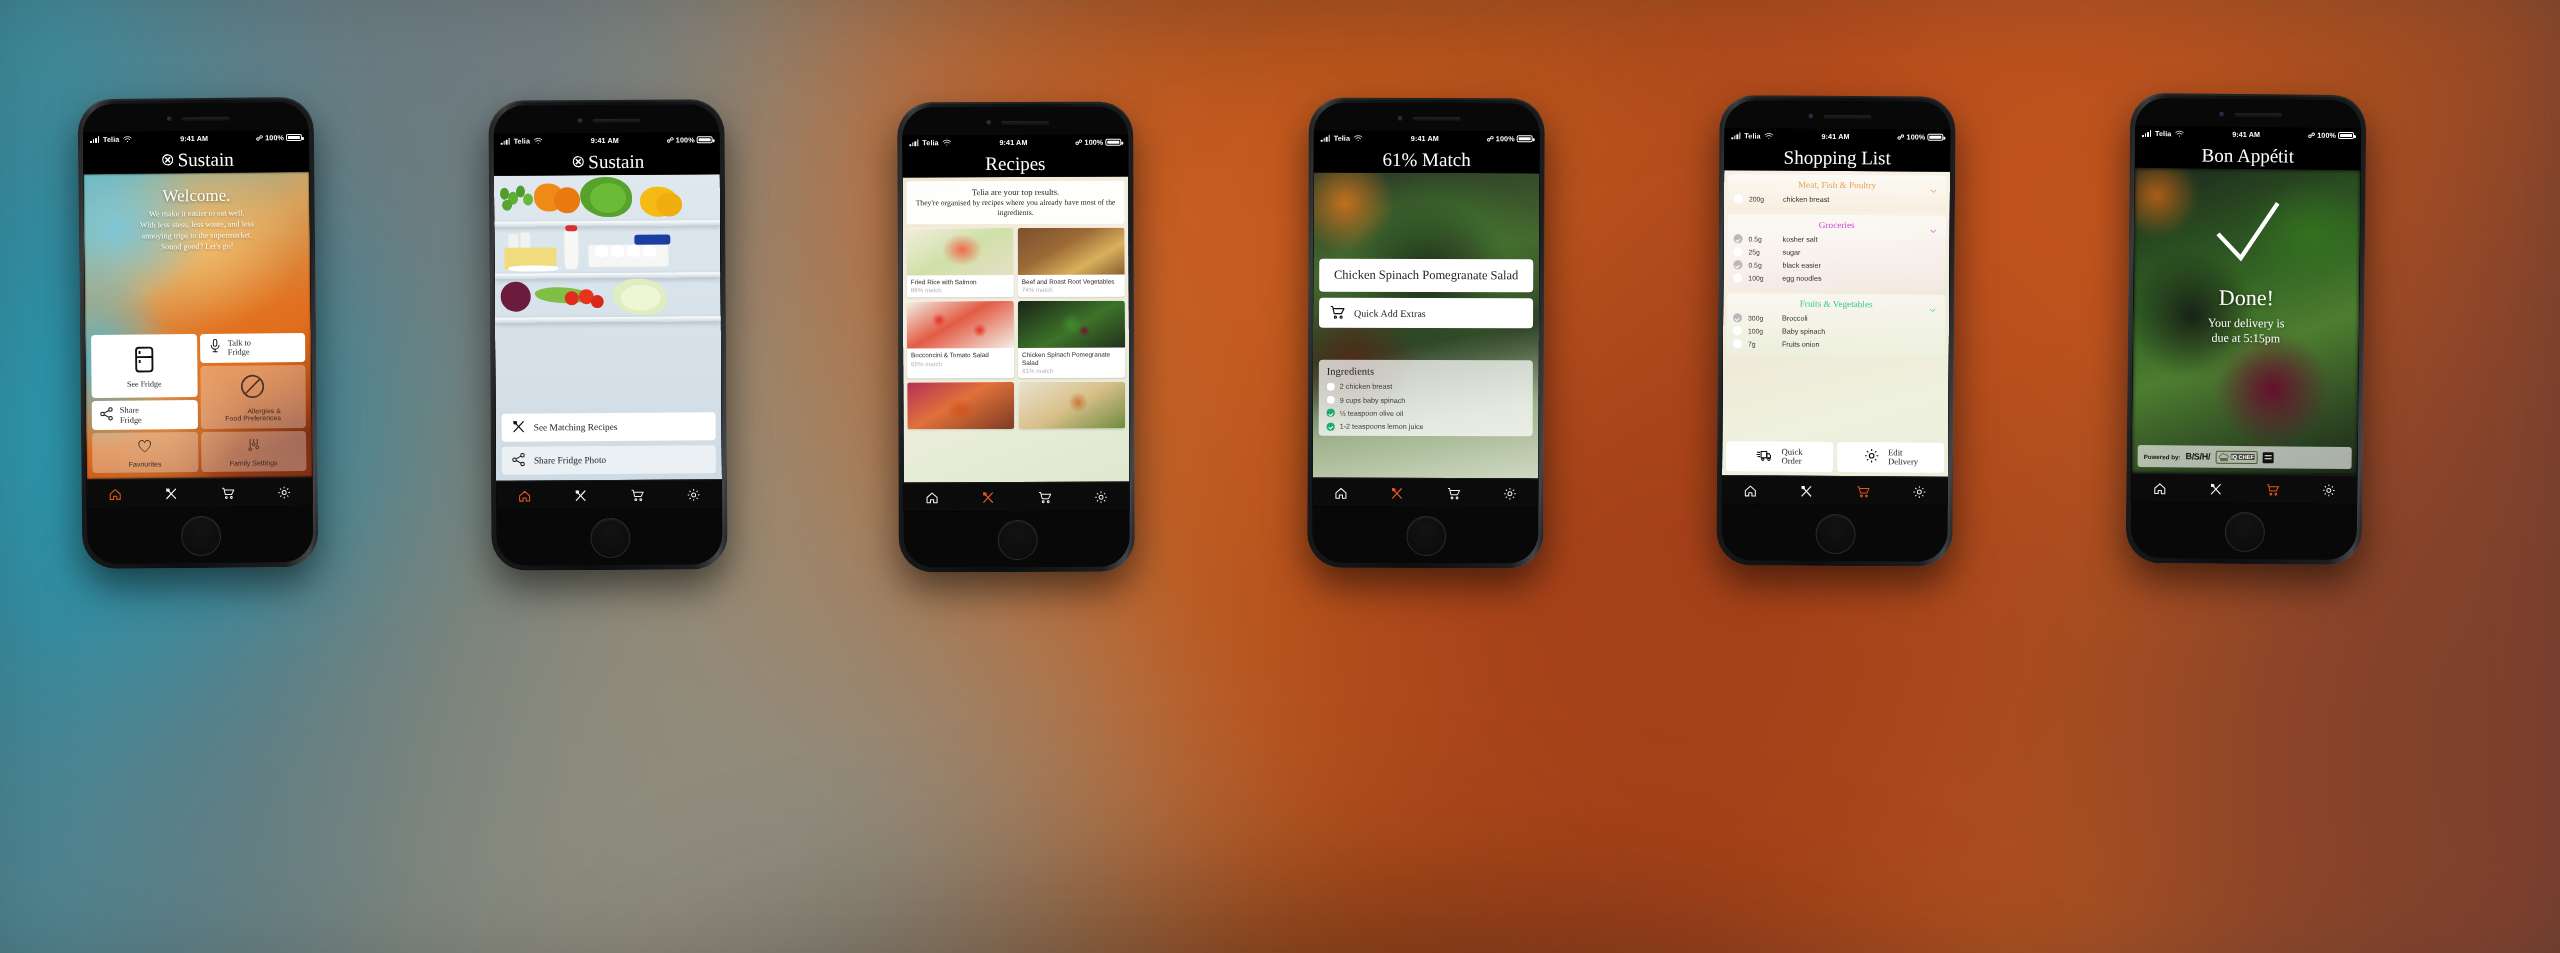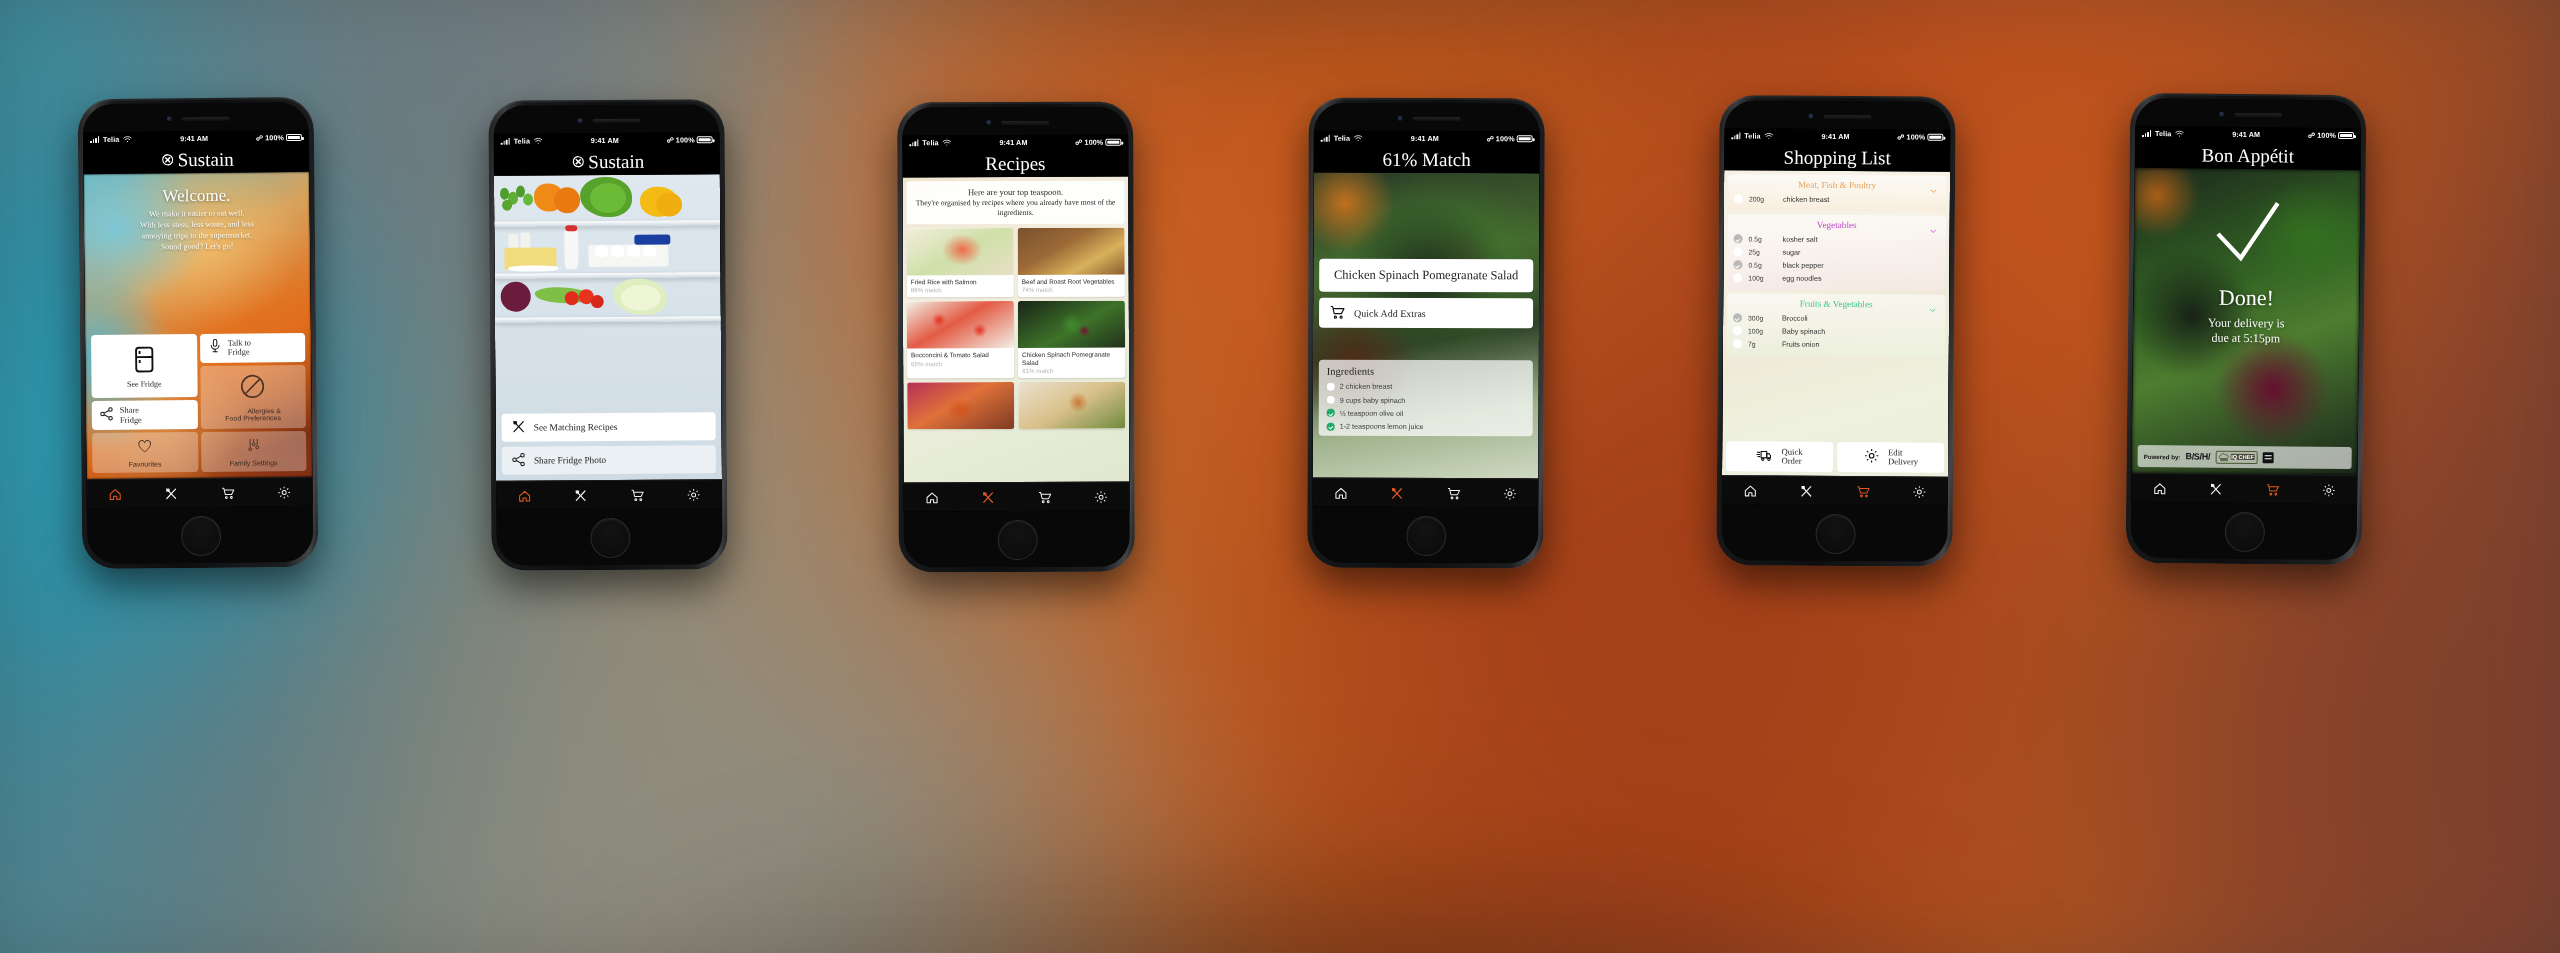--- a/index.html
+++ b/index.html
@@ -564,21 +564,21 @@
               </span>
     </div>
   </div>
         <div class="navbar">
 
     <span>Recipes</span>
   </div>
         <div class="appbody">
     <div class="s3">
       <div class="s3-banner">
-        <div class="b1">Here are your top teaspoon.</div>
+        <div class="b1">Telia are your top results.</div>
         <div class="b2">They're organised by recipes where you already have most of the ingredients.</div>
       </div>
       <div class="s3-grid">
         <div class="rcard">
           <div class="rimg" style="background:radial-gradient(28px 22px at 52% 46%,#ef6b4c 0%,rgba(239,107,76,0) 72%),linear-gradient(150deg,#f3eddc,#cfe0a8 50%,#e7e0c6)"></div>
           <div class="rmeta">
             <div class="rname">Fried Rice with Salmon</div>
             <div class="rmatch">88% match</div>
           </div>
         </div>
@@ -799,39 +799,39 @@
                     </svg></span>
         </div>
         <div class="sl-row">
           <span class="bub "></span>
           <span class="qty">200g</span>
           <span class="nm">chicken breast</span>
         </div>
       </div>
               <div class="sec groc">
         <div class="sec-head">
-          <span class="stitle" style="color:#c04ad0">Vegetables</span>
+          <span class="stitle" style="color:#c04ad0">Groceries</span>
           <span class="chev"><svg width="9" height="9" viewBox="0 0 24 24" fill="none" stroke="#c04ad0" stroke-width="2.4" stroke-linecap="round" stroke-linejoin="round">
                       <path d="M6 9.5 12 15.5 18 9.5"></path>
                     </svg></span>
         </div>
         <div class="sl-row">
           <span class="bub on"></span>
           <span class="qty">0.5g</span>
           <span class="nm">kosher salt</span>
         </div>
                 <div class="sl-row">
           <span class="bub "></span>
           <span class="qty">25g</span>
           <span class="nm">sugar</span>
         </div>
                 <div class="sl-row">
           <span class="bub on"></span>
           <span class="qty">0.5g</span>
-          <span class="nm">black pepper</span>
+          <span class="nm">black easier</span>
         </div>
                 <div class="sl-row">
           <span class="bub "></span>
           <span class="qty">100g</span>
           <span class="nm">egg noodles</span>
         </div>
       </div>
               <div class="sec fruit">
         <div class="sec-head">
           <span class="stitle" style="color:#3ec98a">Fruits &amp; Vegetables</span>

